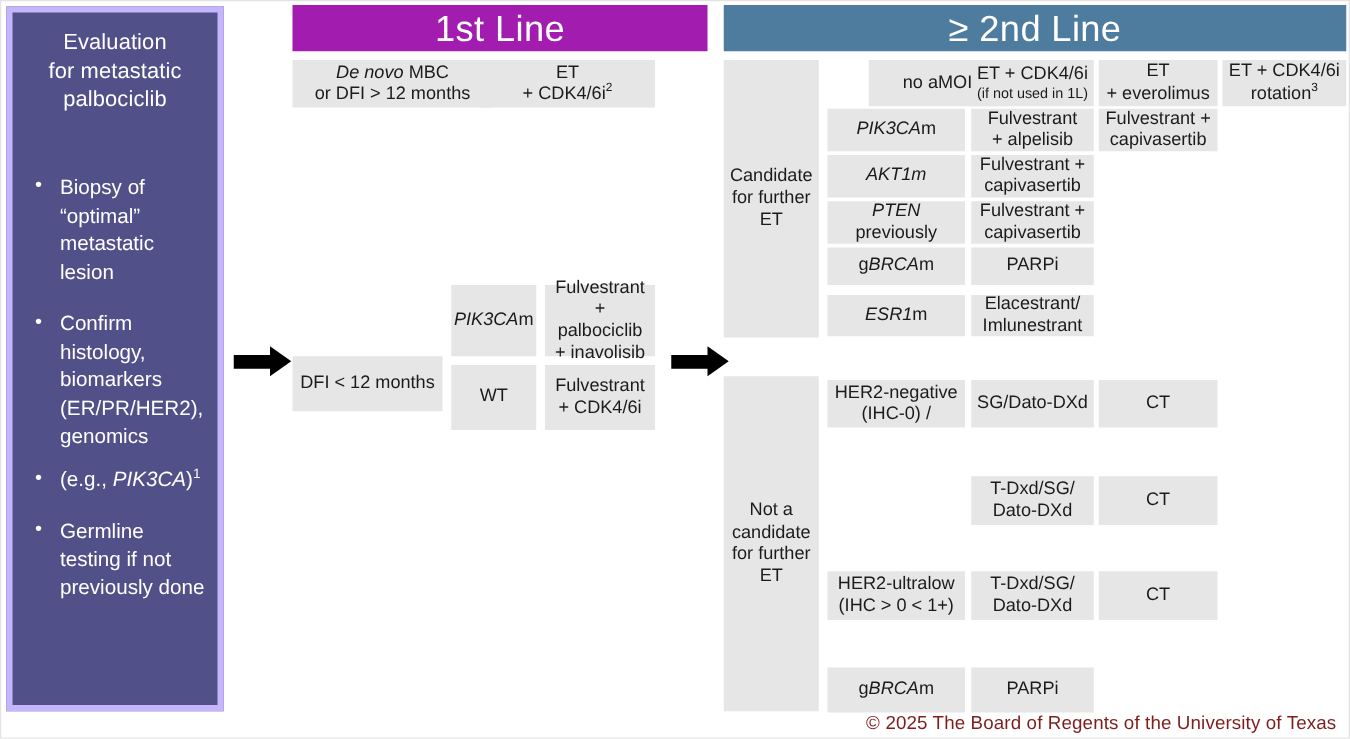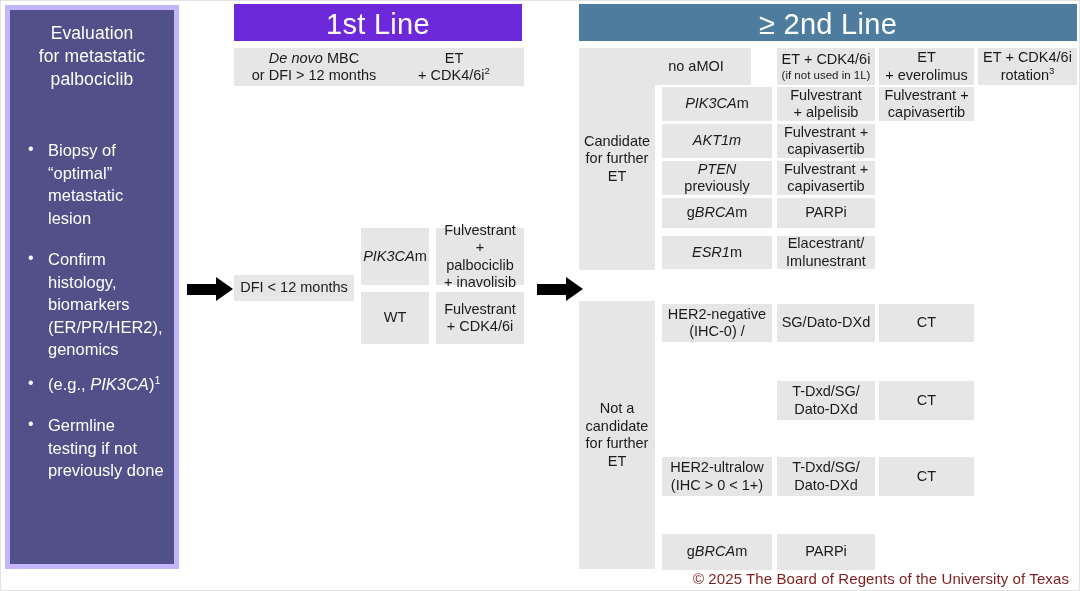--- a/index.html
+++ b/index.html
@@ -73,22 +73,22 @@
     color: #ffffff;
     text-align: center;
     font-size: 29px;
     line-height: 36px;
     font-weight: 400;
     letter-spacing: 0.3px;
     box-sizing: border-box;
     padding-top: 2px;
   }
   .hdr-first {
-    left: 233px; top: 3px; width: 288px; height: 37px;
-    background: #6d28d9;
+    left: 233px; top: 3px; width: 332px; height: 37px;
+    background: #a21caf;
   }
   .hdr-second {
     left: 578px; top: 3px; width: 498px; height: 37px;
     background: #4e7c9e;
   }
 
   
   .cell {
     position: absolute;
     background: #e6e6e6;
@@ -172,21 +172,21 @@
     </div>
   </div>
 
   <div class="cell" style="left:383px; top:47px; width:140px; height:38px;">
     <div>
       <span class="ln">ET</span>
       <span class="ln">+ CDK4/6i<span class="sup">2</span></span>
     </div>
   </div>
 
-  <div class="cell" style="left:233px; top:274px; width:120px; height:26px;">
+  <div class="cell" style="left:233px; top:284px; width:120px; height:44px;">
     <span>DFI &lt; 12 months</span>
   </div>
 
   <div class="cell" style="left:360px; top:227px; width:68px; height:57px;">
     <span><span class="ital">PIK3CA</span><span>m</span></span>
   </div>
 
   <div class="cell" style="left:435px; top:227px; width:88px; height:57px;">
     <div>
       <span class="ln">Fulvestrant</span>
@@ -214,21 +214,21 @@
   <div class="col-header hdr-second">≥ 2nd Line</div>
 
   <div class="cell" style="left:578px; top:47px; width:76px; height:222px;">
     <div>
       <span class="ln">Candidate</span>
       <span class="ln">for further</span>
       <span class="ln">ET</span>
     </div>
   </div>
 
-  <div class="cell" style="left:640px; top:47px; width:110px; height:37px;">
+  <div class="cell" style="left:694px; top:47px; width:110px; height:37px;">
     <span>no aMOI</span>
   </div>
   <div class="cell" style="left:776px; top:47px; width:98px; height:37px;">
     <div>
       <span class="ln">ET + CDK4/6i</span>
       <span class="sub">(if not used in 1L)</span>
     </div>
   </div>
   <div class="cell" style="left:878px; top:47px; width:95px; height:37px;">
     <div>

